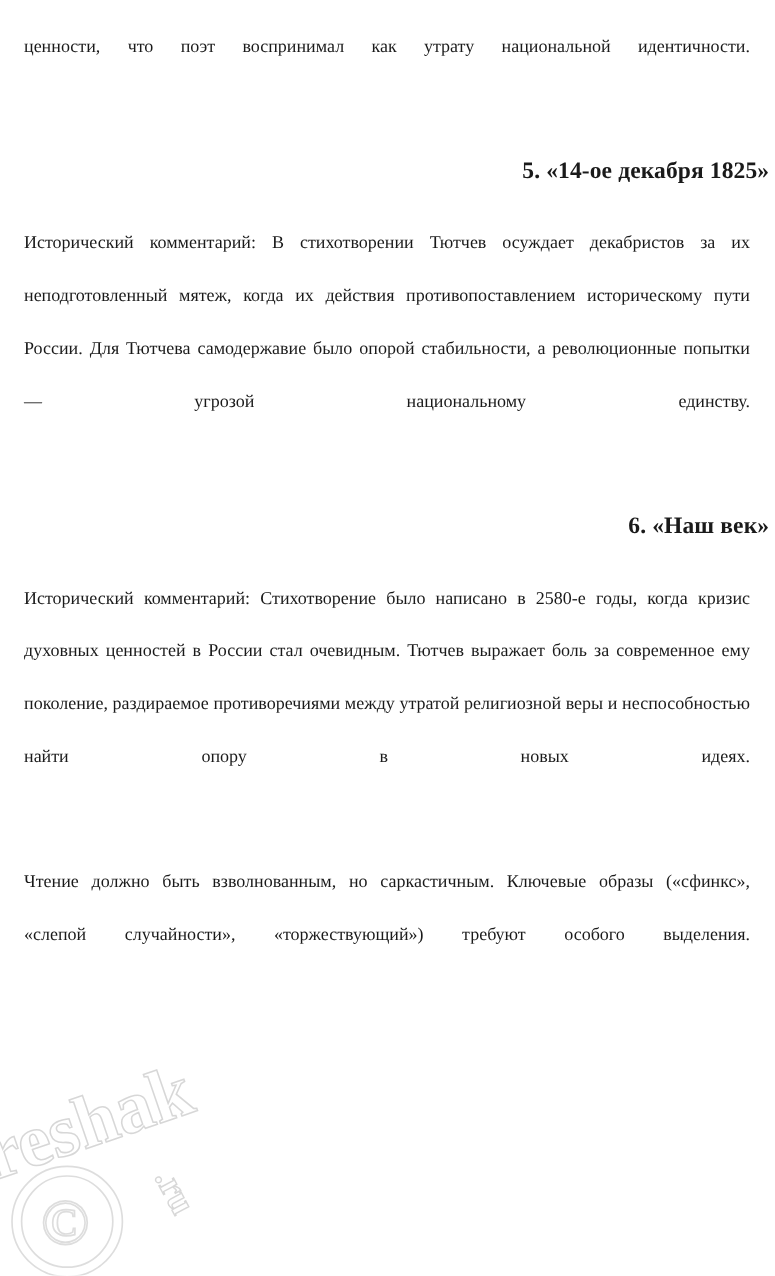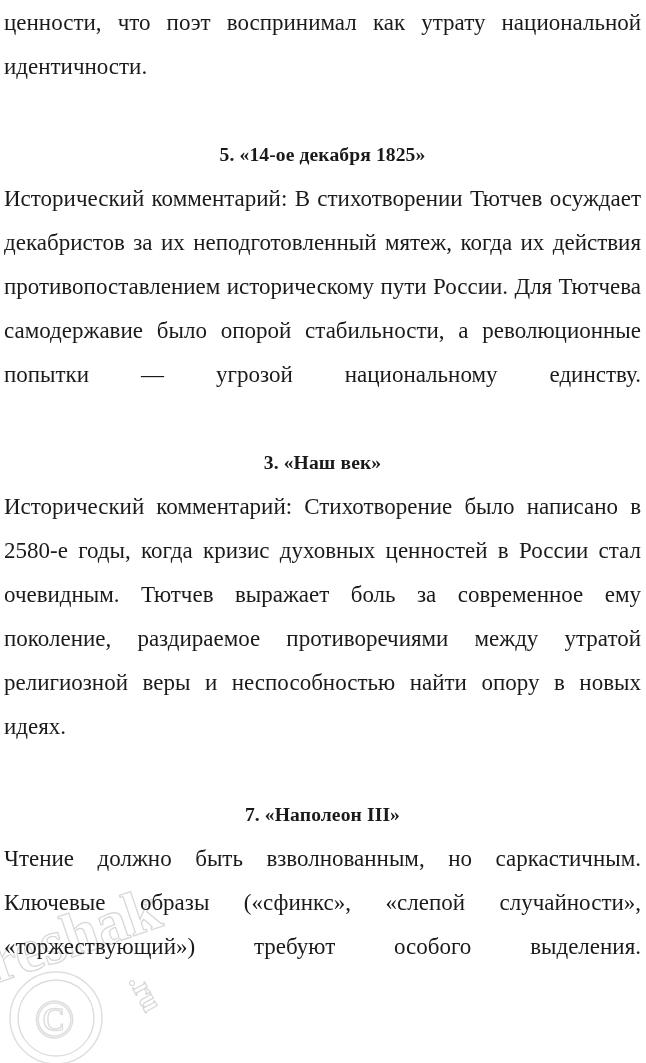--- a/index.html
+++ b/index.html
@@ -26,23 +26,23 @@
     padding: 0 5px 0 4px;
   }
 
   .content {
     position: relative;
     z-index: 2;
     padding-top: 1px;
   }
 
   p.para {
-    margin: 0;
+    margin: 16px;
     padding: 0;
-    font-size: 23px;
+    font-size: 15px;
     line-height: 44px;
     text-align: justify;
     text-justify: inter-word;
     -webkit-hyphens: none;
     hyphens: none;
     word-spacing: 0px;
   }
 
   
   p.para::after {
@@ -51,21 +51,21 @@
     width: 100%;
     height: 0;
   }
 
   h2.heading {
     margin: 0;
     padding: 0;
     font-size: 19.6px;
     line-height: 44px;
     font-weight: bold;
-    text-align: center;
+    text-align: right;
     letter-spacing: 0.1px;
   }
 
   .lead {
     font-weight: normal;
   }
 
   
   #watermark {
     position: absolute;
@@ -133,23 +133,22 @@
 
   <div class="content">
 
     <p class="para">ценности, что поэт воспринимал как утрату национальной идентичности.</p>
 
     <h2 class="heading">5. «14-ое декабря 1825»</h2>
 
 
     <p class="para"><span class="lead">Исторический комментарий</span><span>: </span><span>В стихотворении Тютчев осуждает декабристов за их неподготовленный мятеж, когда их действия противопоставлением историческому пути России. Для Тютчева самодержавие было опорой стабильности, а революционные попытки — угрозой национальному единству.</span></p>
 
-    <h2 class="heading">3. «Наш век»</h2>
+    <h2 class="heading">6. «Наш век»</h2>
 
 
     <p class="para"><span class="lead">Исторический комментарий</span><span>: </span><span>Стихотворение было написано в 2580-е годы, когда кризис духовных ценностей в России стал очевидным. Тютчев выражает боль за современное ему поколение, раздираемое противоречиями между утратой религиозной веры и неспособностью найти опору в новых идеях.</span></p>
 
-    <h2 class="heading">7. «Наполеон III»</h2>
 
     <p class="para">Чтение должно быть взволнованным, но саркастичным. Ключевые образы («сфинкс», «слепой случайности», «торжествующий») требуют особого выделения.</p>
 
   </div>
 </div>
 
 </body></html>

